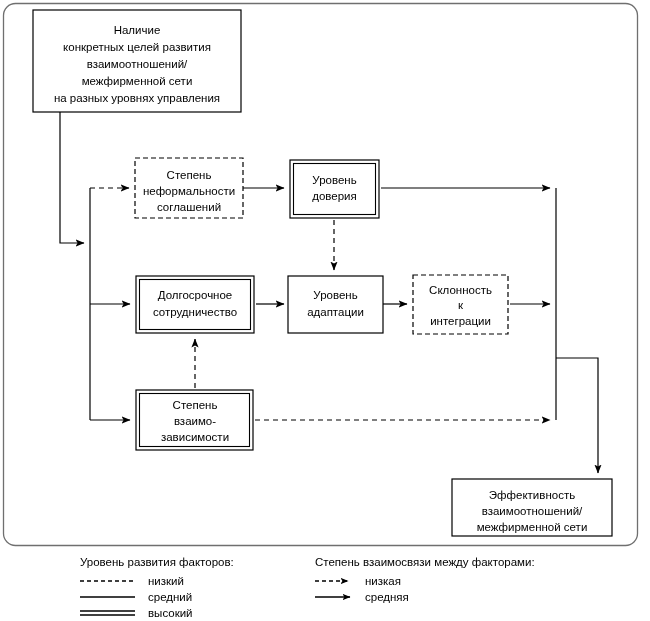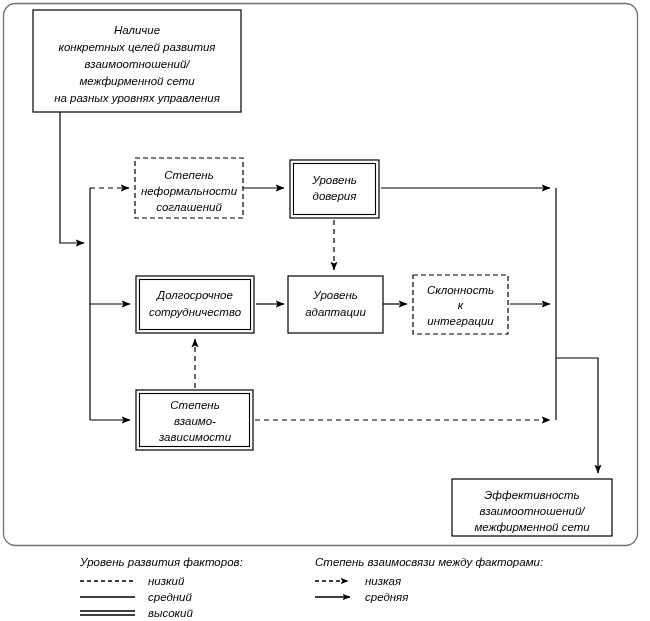--- a/index.html
+++ b/index.html
@@ -11,21 +11,20 @@
     width: 650px;
     height: 621px;
     font-family: "Liberation Sans", sans-serif;
     color: #000000;
     overflow: hidden;
   }
   #diagram-root {
     position: relative;
     width: 650px;
     height: 621px;
-    font-style: italic;
   }
   svg#scheme {
     display: block;
     width: 650px;
     height: 621px;
   }
   .node-text {
     font-family: "Liberation Sans", sans-serif;
     font-size: 11.5px;
     fill: #000000;

